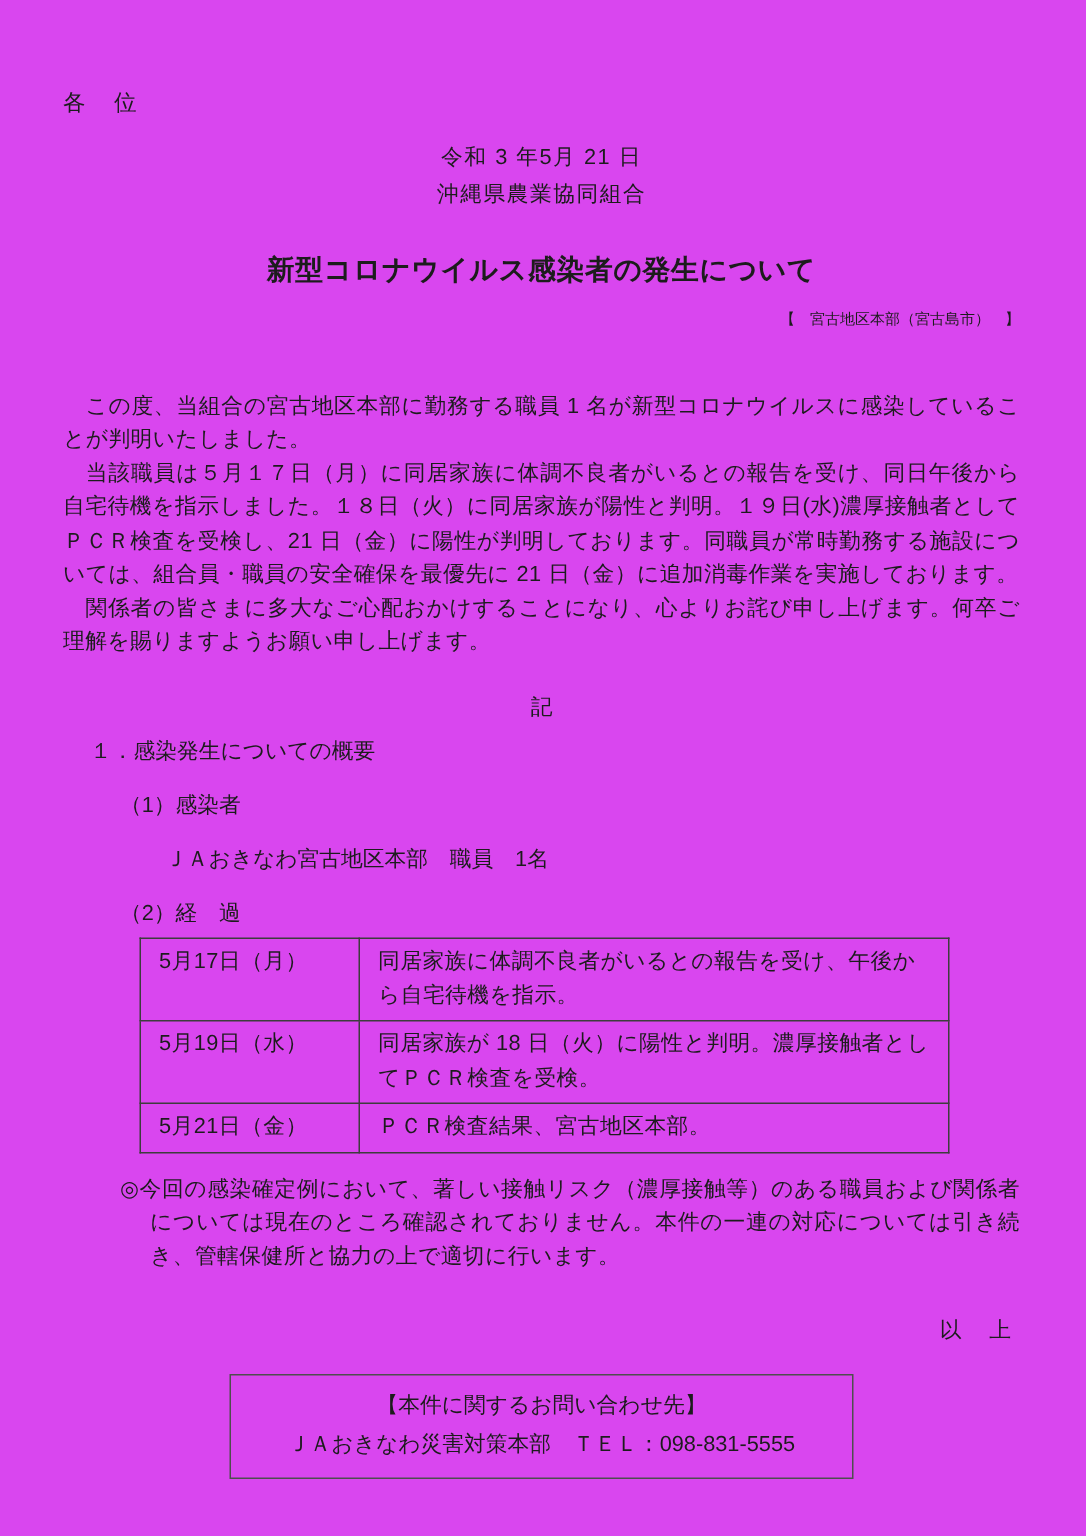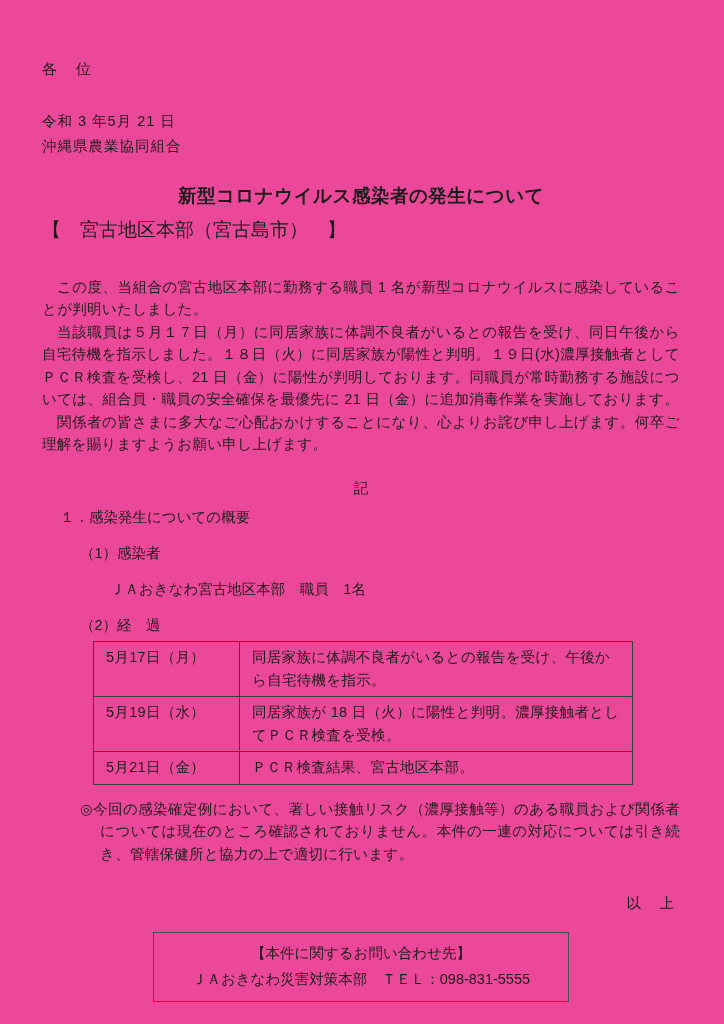--- a/index.html
+++ b/index.html
@@ -5,50 +5,50 @@
   html, body {
     margin: 0;
     padding: 0;
     background: #ffffff;
   }
   .page {
     position: relative;
     width: 724px;
     height: 1024px;
     margin: 0 auto;
-    background: #ec4899;
+    background: #d946ef;
     color: #1c1c1c;
     font-family: "Liberation Sans", "DejaVu Sans", sans-serif;
     font-size: 14.5px;
     line-height: 22.5px;
     box-sizing: border-box;
     padding: 58px 44px 0 42px;
     overflow: hidden;
   }
   .recipient {
     font-size: 15px;
     letter-spacing: 2px;
   }
   .date-block {
-    text-align: left;
-    margin-top: 28px;
+    text-align: center;
+    margin-top: 12px;
     line-height: 25px;
     letter-spacing: 1px;
   }
   .doc-title {
     margin: 26px 0 0 0;
     text-align: center;
     font-size: 18.5px;
     font-weight: bold;
     letter-spacing: 0.5px;
   }
   .doc-subtitle {
     margin-top: 12px;
-    text-align: left;
-    font-size: 19px;
+    text-align: right;
+    font-size: 10px;
   }
   .body-block {
     margin-top: 34px;
   }
   .body-block p {
     margin: 0;
     text-align: justify;
     letter-spacing: 0.3px;
   }
   .ki-marker {

